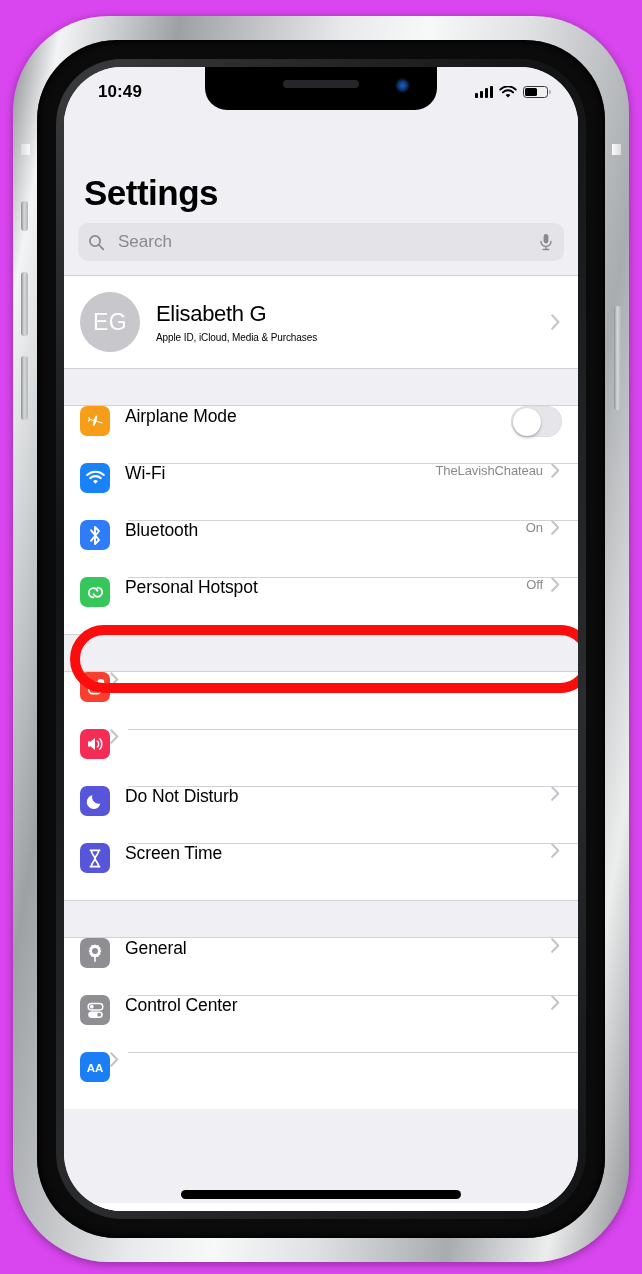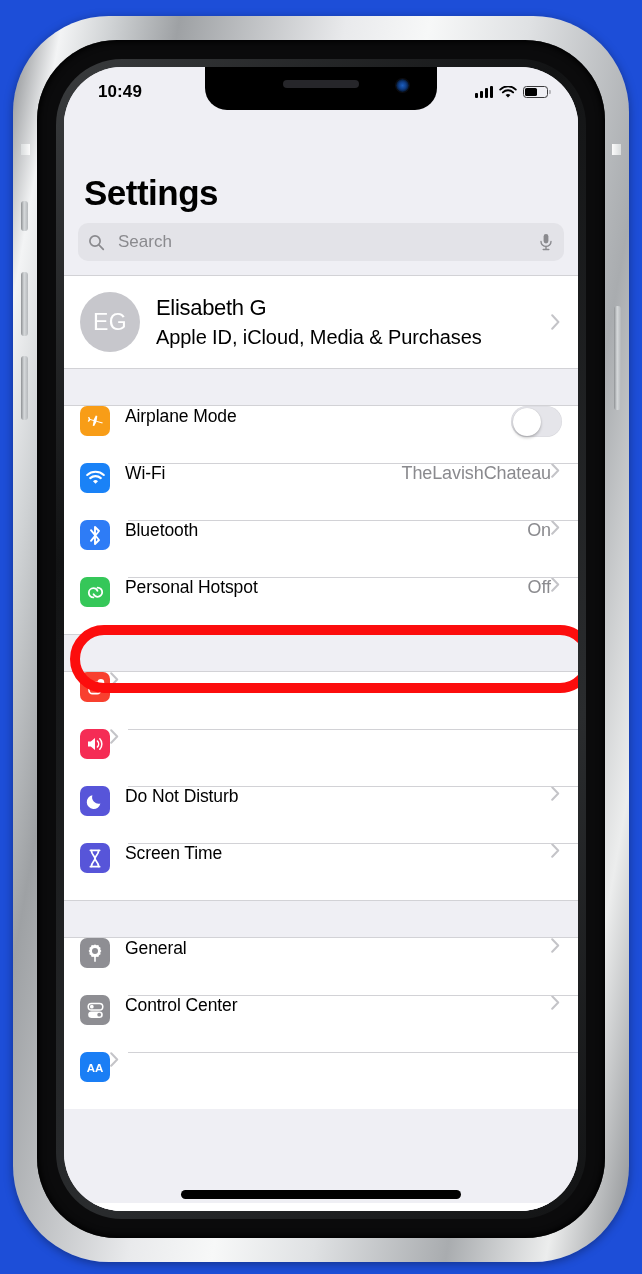--- a/index.html
+++ b/index.html
@@ -2,21 +2,21 @@
 <html><head>
 <meta charset="utf-8">
 <style>
   * { box-sizing: border-box; margin: 0; padding: 0; }
   html, body {
     width: 642px; height: 1274px;
     background: #ffffff;
     font-family: "Liberation Sans", sans-serif;
     overflow: hidden;
   }
-  #stage { position: relative; width: 642px; height: 1274px; background: #1d4ed8; }
+  #stage { position: relative; width: 642px; height: 1274px; background: #d946ef; }
 
   
   .phone-outer {
     position: absolute; left: 13px; top: 16px;
     width: 616px; height: 1246px;
     border-radius: 96px;
     background: linear-gradient(100deg,#7e8184 0%,#f3f4f5 6%,#cfd2d4 12%,#9ea1a4 20%,
                  #e9eaec 40%, #f7f8f8 50%, #dfe1e3 62%, #a9acaf 78%, #eceded 90%, #8b8e91 100%);
     box-shadow: 0 2px 10px rgba(0,0,0,.35);
   }
@@ -121,33 +121,33 @@
   .row { display: flex; align-items: flex-start; height: 57px; padding-left: 16px; position: relative; }
   .row + .row::before {
     content: ""; position: absolute; left: 64px; right: 0; top: 0;
     height: .7px; background: #d2d2d6;
   }
   .row-icon {
     width: 30px; height: 30px; border-radius: 7px; flex: 0 0 auto;
     display: flex; align-items: center; justify-content: center;
   }
   .row-label { font-size: 17.5px; color: #000; margin-left: 15px; flex: 1; letter-spacing: -.1px; }
-  .row-value { font-size: 18px; color: #8a8a8e; letter-spacing: -.1px; }
+  .row-value { font-size: 13px; color: #8a8a8e; margin-right: 8px; letter-spacing: -.1px; }
   .chevron { margin-right: 18px; flex: 0 0 auto; }
 
   
   .profile { display: flex; align-items: center; height: 92px; padding-left: 16px; background:#fff; }
   .avatar {
     width: 60px; height: 60px; border-radius: 50%; background: #c7c7cc;
     display: flex; align-items: center; justify-content: center;
     color: #fff; font-size: 23px; letter-spacing: .5px; flex: 0 0 auto;
   }
   .profile-text { margin-left: 16px; flex: 1; }
   .profile-name { font-size: 22px; color: #000; letter-spacing: -.3px; }
-  .profile-sub { font-size: 20px; color: #000; margin-top: 5px; letter-spacing: -.1px; }
+  .profile-sub { font-size: 10px; color: #000; margin-top: 5px; letter-spacing: -.1px; }
 
   
   .toggle {
     width: 51px; height: 31px; border-radius: 16px; background: #e5e5ea;
     margin-right: 16px; position: relative; flex: 0 0 auto;
     box-shadow: inset 0 0 0 .5px rgba(0,0,0,.06);
   }
   .toggle .knob {
     position: absolute; left: 1.5px; top: 1.5px; width: 28px; height: 28px;
     border-radius: 50%; background: #fff;

